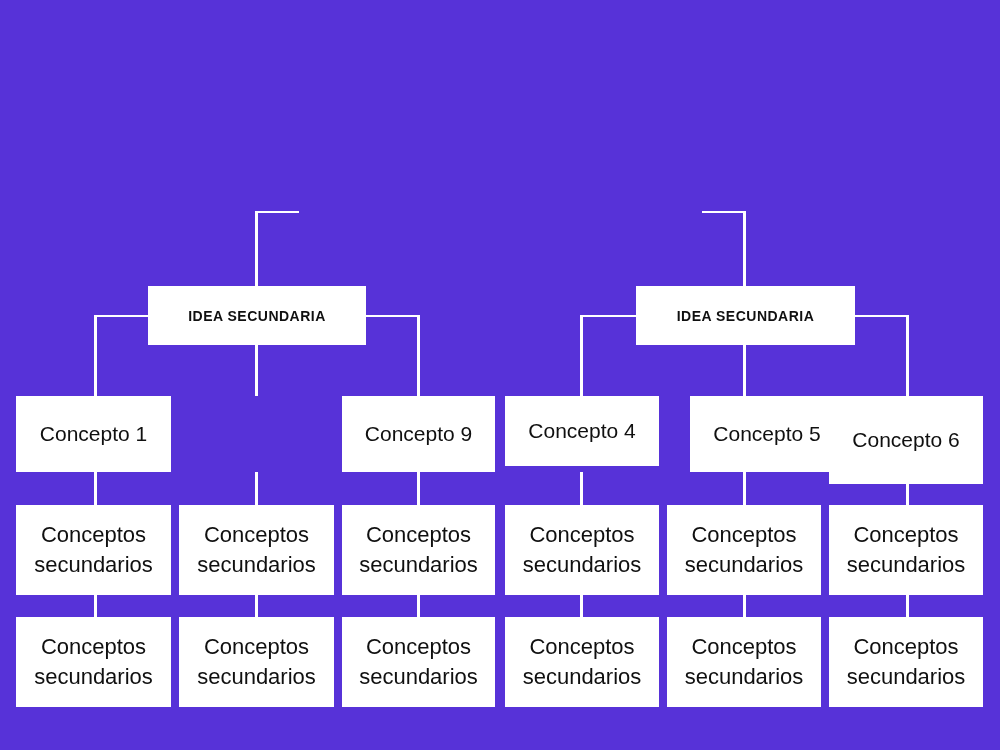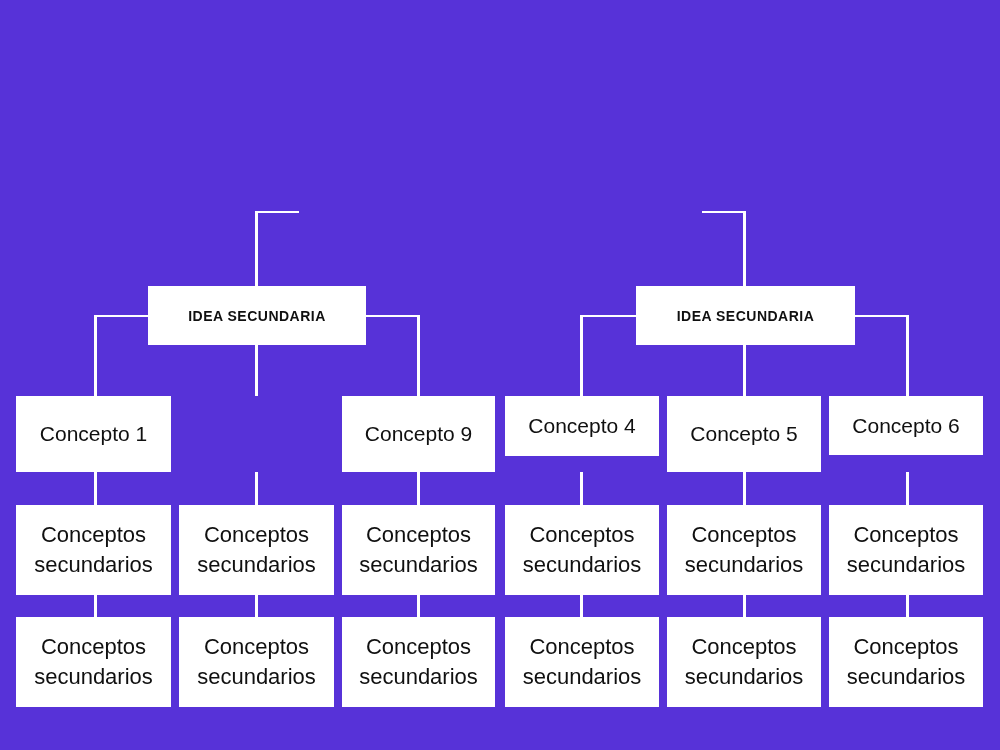--- a/index.html
+++ b/index.html
@@ -135,27 +135,27 @@
   <div class="node node-secondary" style="left:636px; top:286px; width:219px; height:59px;">
     <span>IDEA SECUNDARIA</span>
   </div>
 
   <div class="node node-concept" style="left:16px; top:396px; width:155px; height:76px;">
     <span>Concepto 1</span>
   </div>
   <div class="node node-concept" style="left:342px; top:396px; width:153px; height:76px;">
     <span>Concepto 9</span>
   </div>
-  <div class="node node-concept" style="left:505px; top:396px; width:154px; height:60px;">
+  <div class="node node-concept" style="left:505px; top:396px; width:154px; height:70px;">
     <span>Concepto 4</span>
   </div>
-  <div class="node node-concept" style="left:667px; top:396px; width:154px; height:76px;">
+  <div class="node node-concept" style="left:690px; top:396px; width:154px; height:76px;">
     <span>Concepto 5</span>
   </div>
-  <div class="node node-concept" style="left:829px; top:396px; width:154px; height:59px;">
+  <div class="node node-concept" style="left:829px; top:396px; width:154px; height:88px;">
     <span>Concepto 6</span>
   </div>
 
   <div class="node node-leaf" style="left:16px; top:505px; width:155px; height:90px;">
     <div>
       <span class="txt">Conceptos</span>
       <span class="txt">secundarios</span>
     </div>
   </div>
   <div class="node node-leaf" style="left:179px; top:505px; width:155px; height:90px;">

